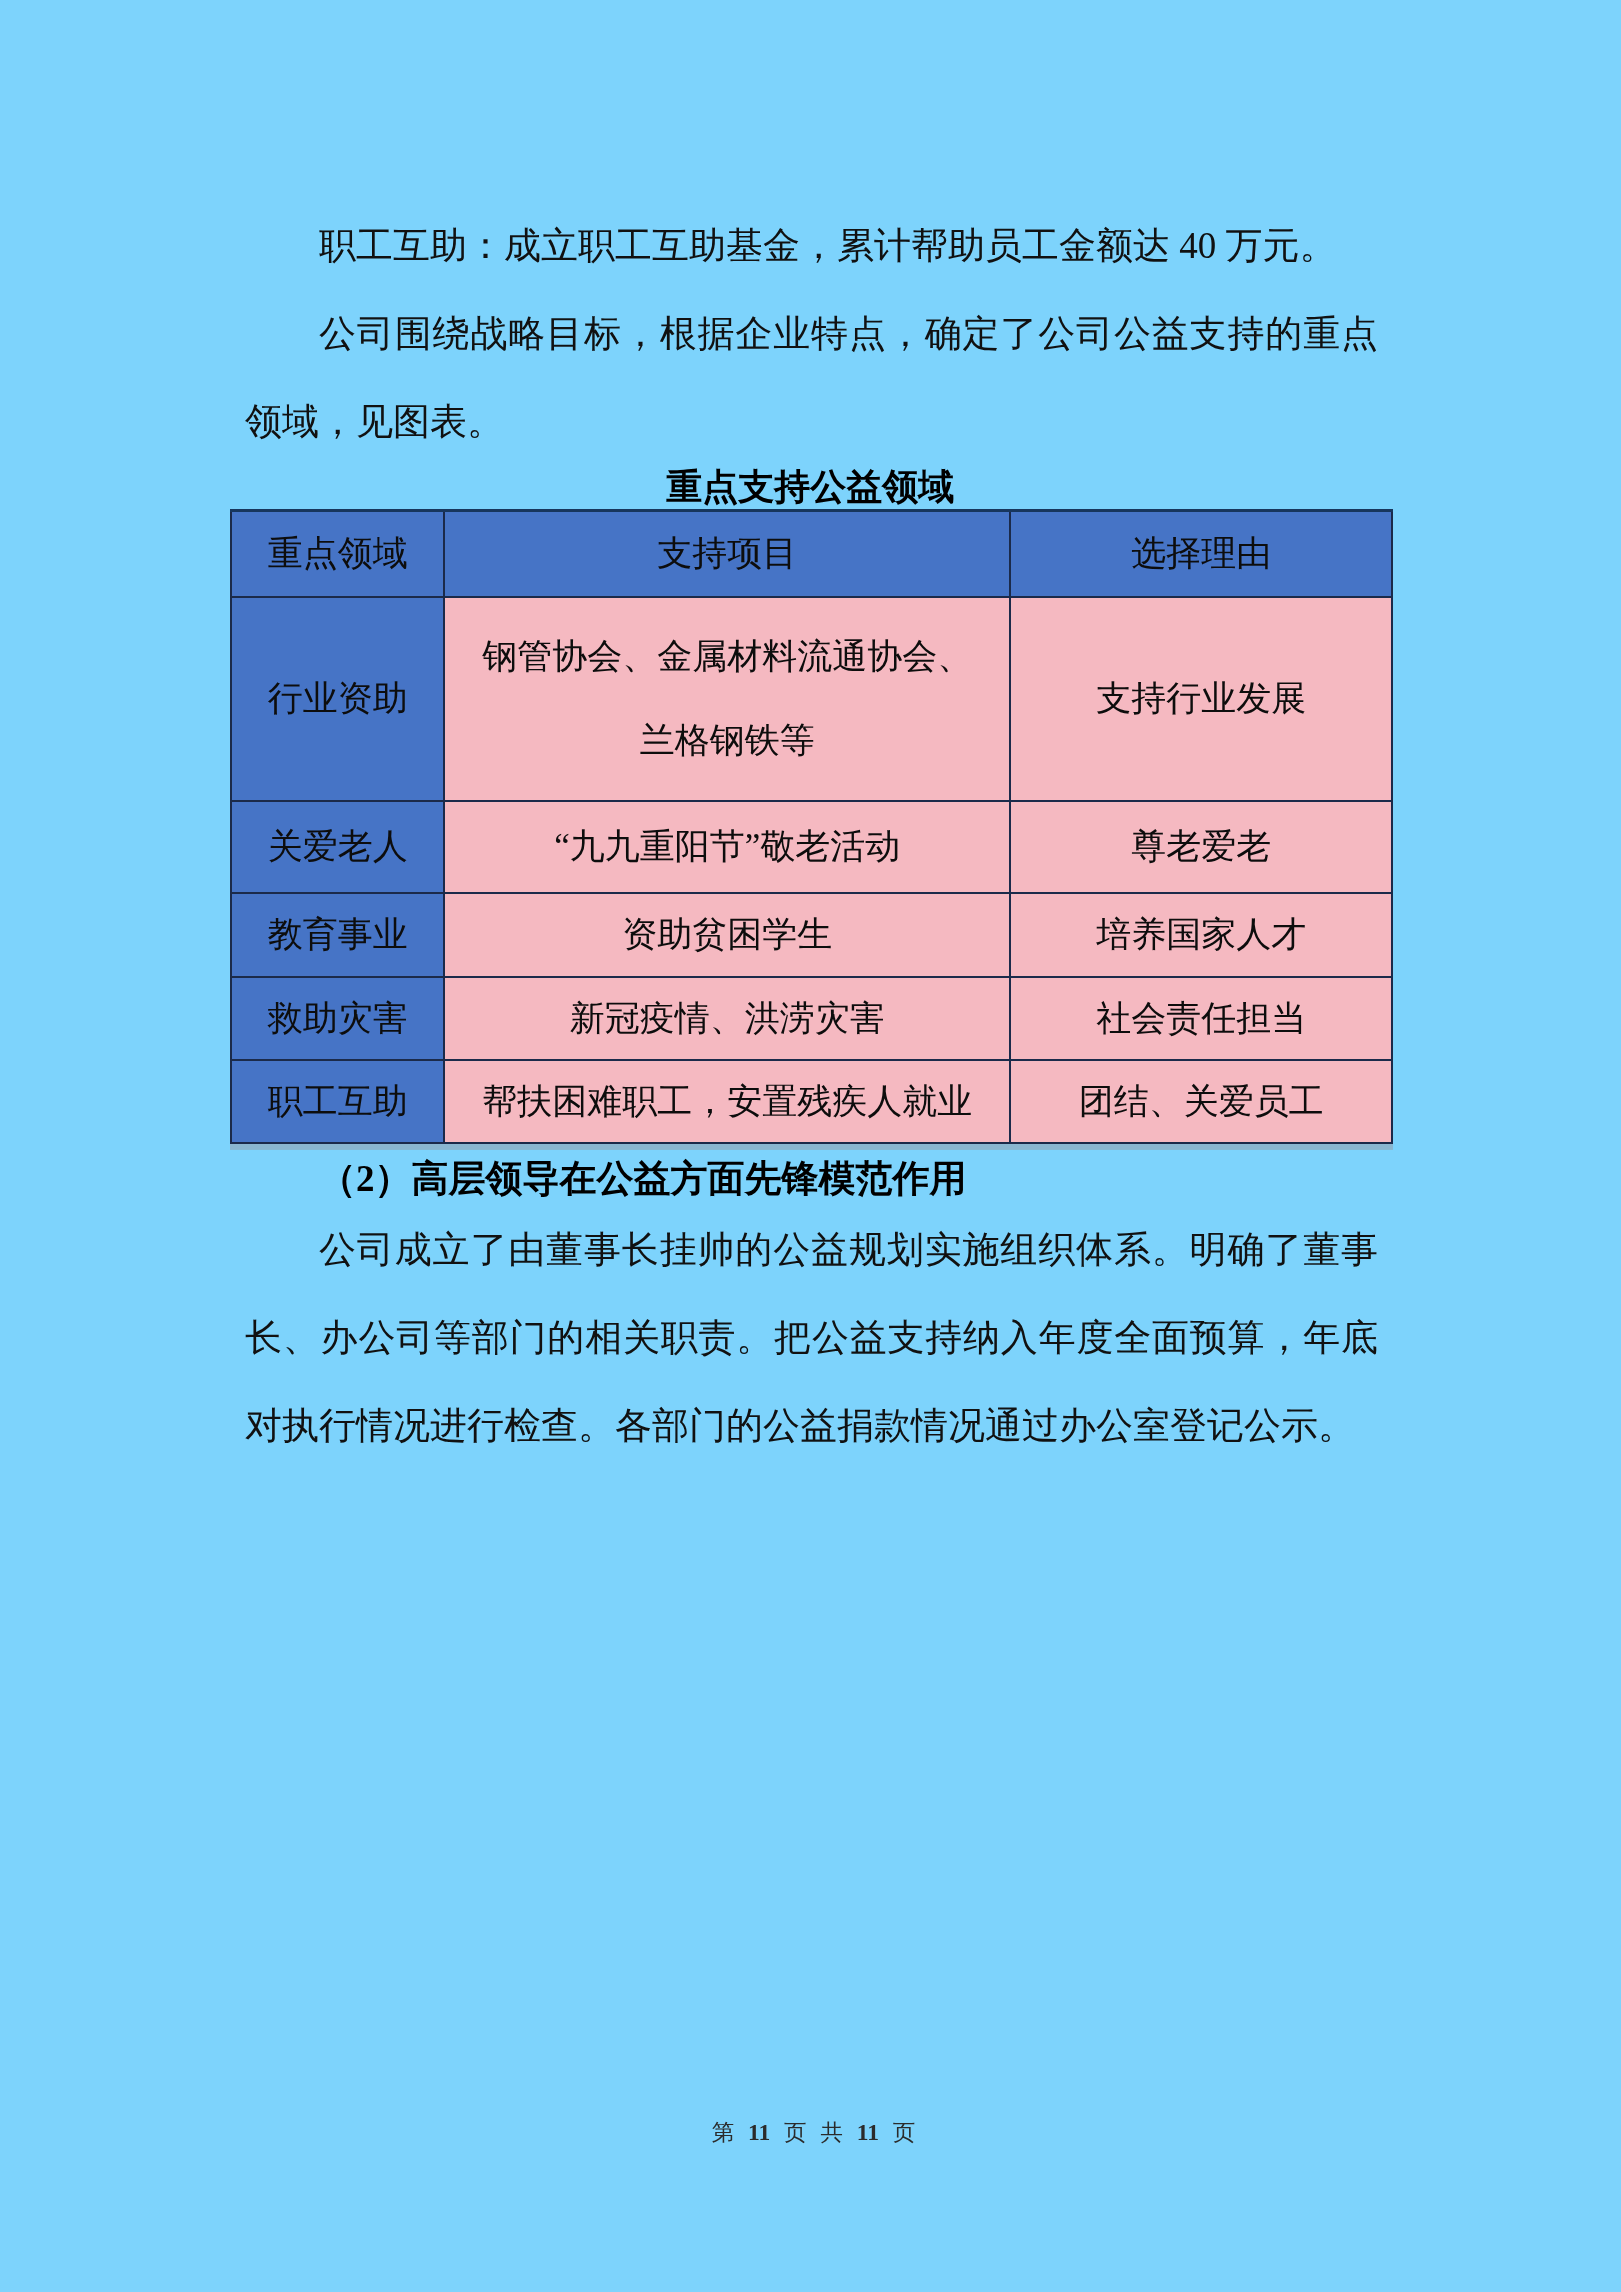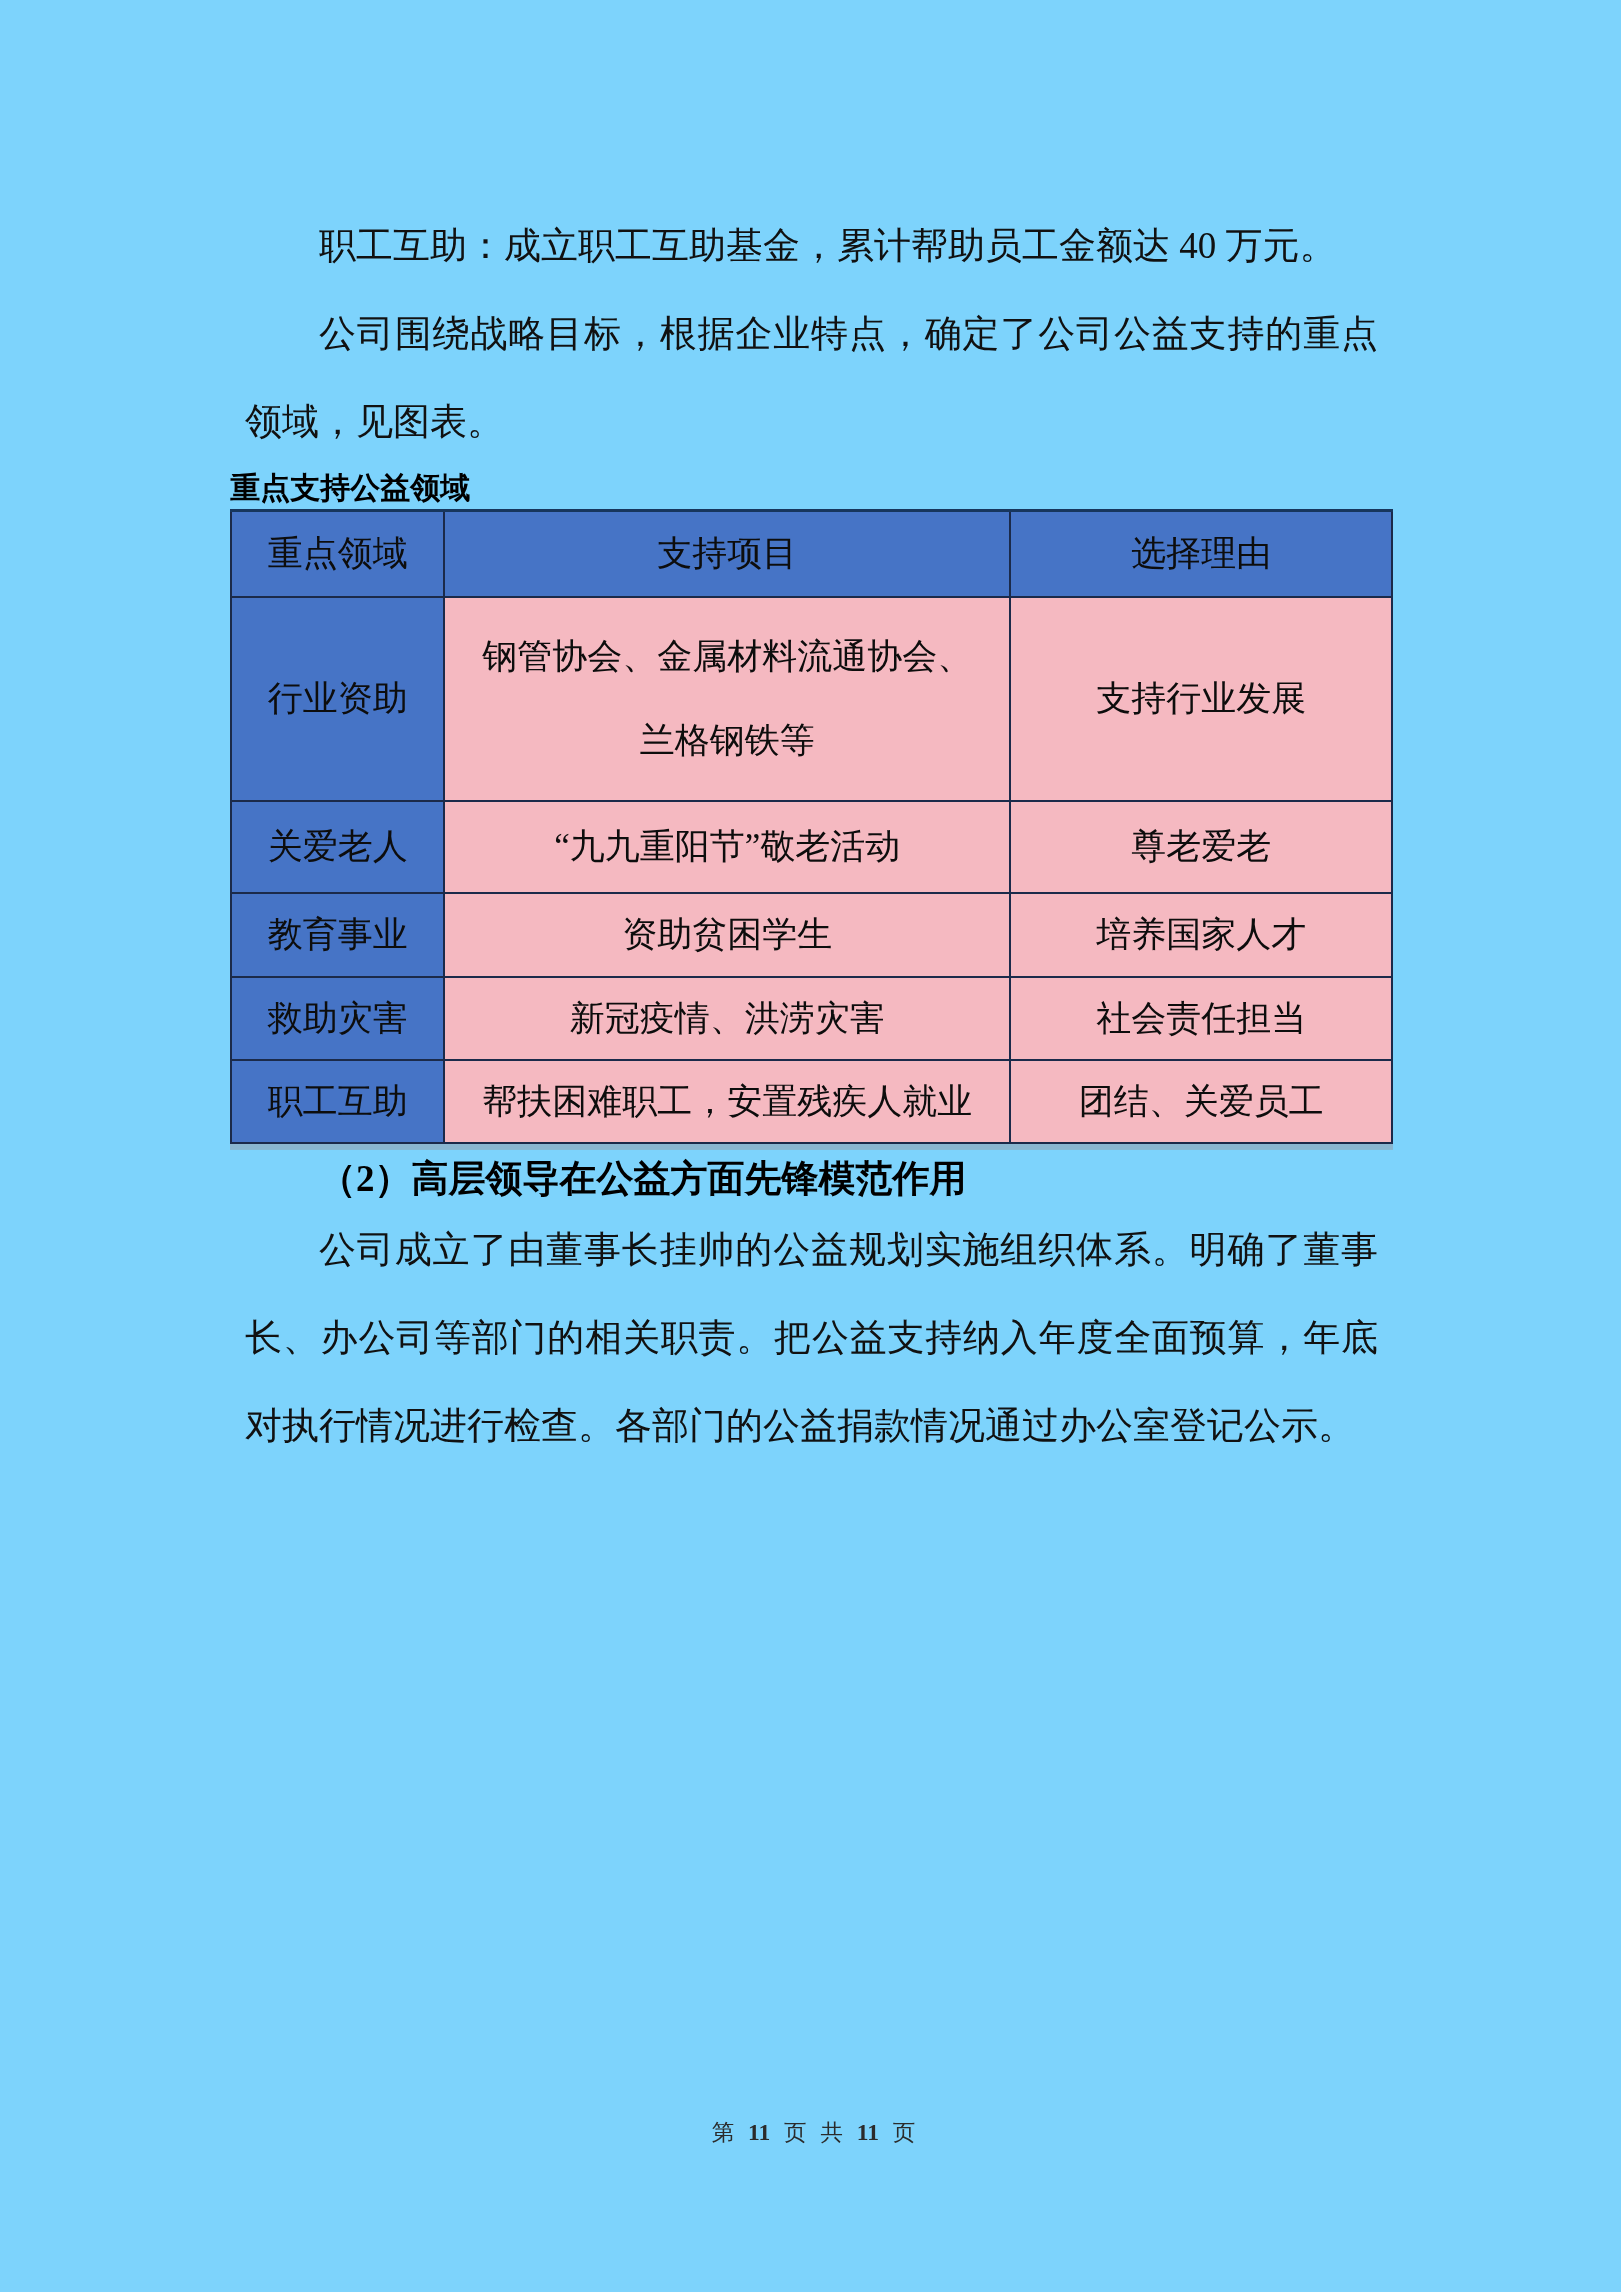--- a/index.html
+++ b/index.html
@@ -21,22 +21,22 @@
     text-justify:inter-ideograph;
     word-break:break-all;
   }
   .indent { text-indent:74px; }
   .p3 { margin-top:9.8px; }
   .p4 { margin-top:-9.8px; }
 
   .table-title {
     width:1160px; margin-left:-14.7px;
     height:43px; line-height:43px;
-    text-align:left;
-    font-size:30px; font-weight:bold;
+    text-align:center;
+    font-size:36px; font-weight:bold;
     color:#000;
   }
 
   table.support {
     width:1160px; margin-left:-14.7px;
     border-collapse:collapse; table-layout:fixed;
     border:2.9px solid #16294e;
     border-top:3.9px solid #17365D;
     box-shadow:0 5.9px 0 rgba(150,158,172,0.55);
   }

